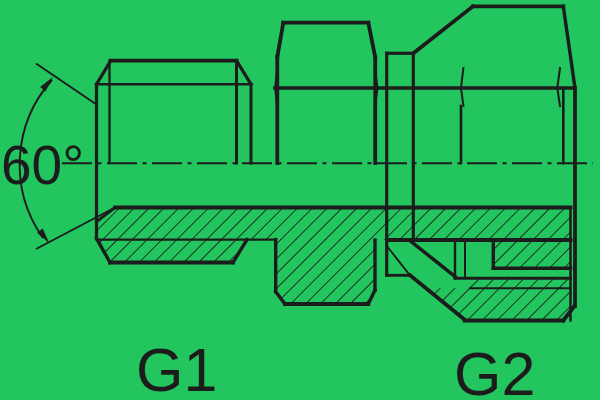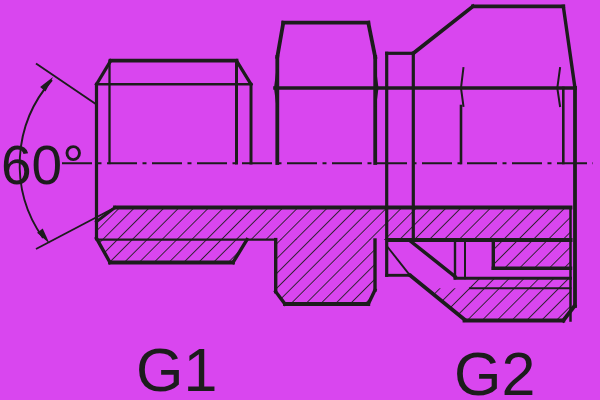--- a/index.html
+++ b/index.html
@@ -1,16 +1,16 @@
 <!DOCTYPE html>
 <html><head>
 <meta charset="utf-8">
 <style>
   html,body{margin:0;padding:0;background:#ffffff;}
-  .stage{position:relative;width:600px;height:400px;background:#d946ef;overflow:hidden;
+  .stage{position:relative;width:600px;height:400px;background:#22c55e;overflow:hidden;
          font-family:"Liberation Sans",sans-serif;}
   svg{display:block}
   text{font-family:"Liberation Sans","DejaVu Sans",sans-serif;fill:#1c1c1c;}
   .dim-text{font-size:55px;}
   .port-text{font-size:61px;}
 </style>
 </head>
 <body>
 
 <div class="stage">

